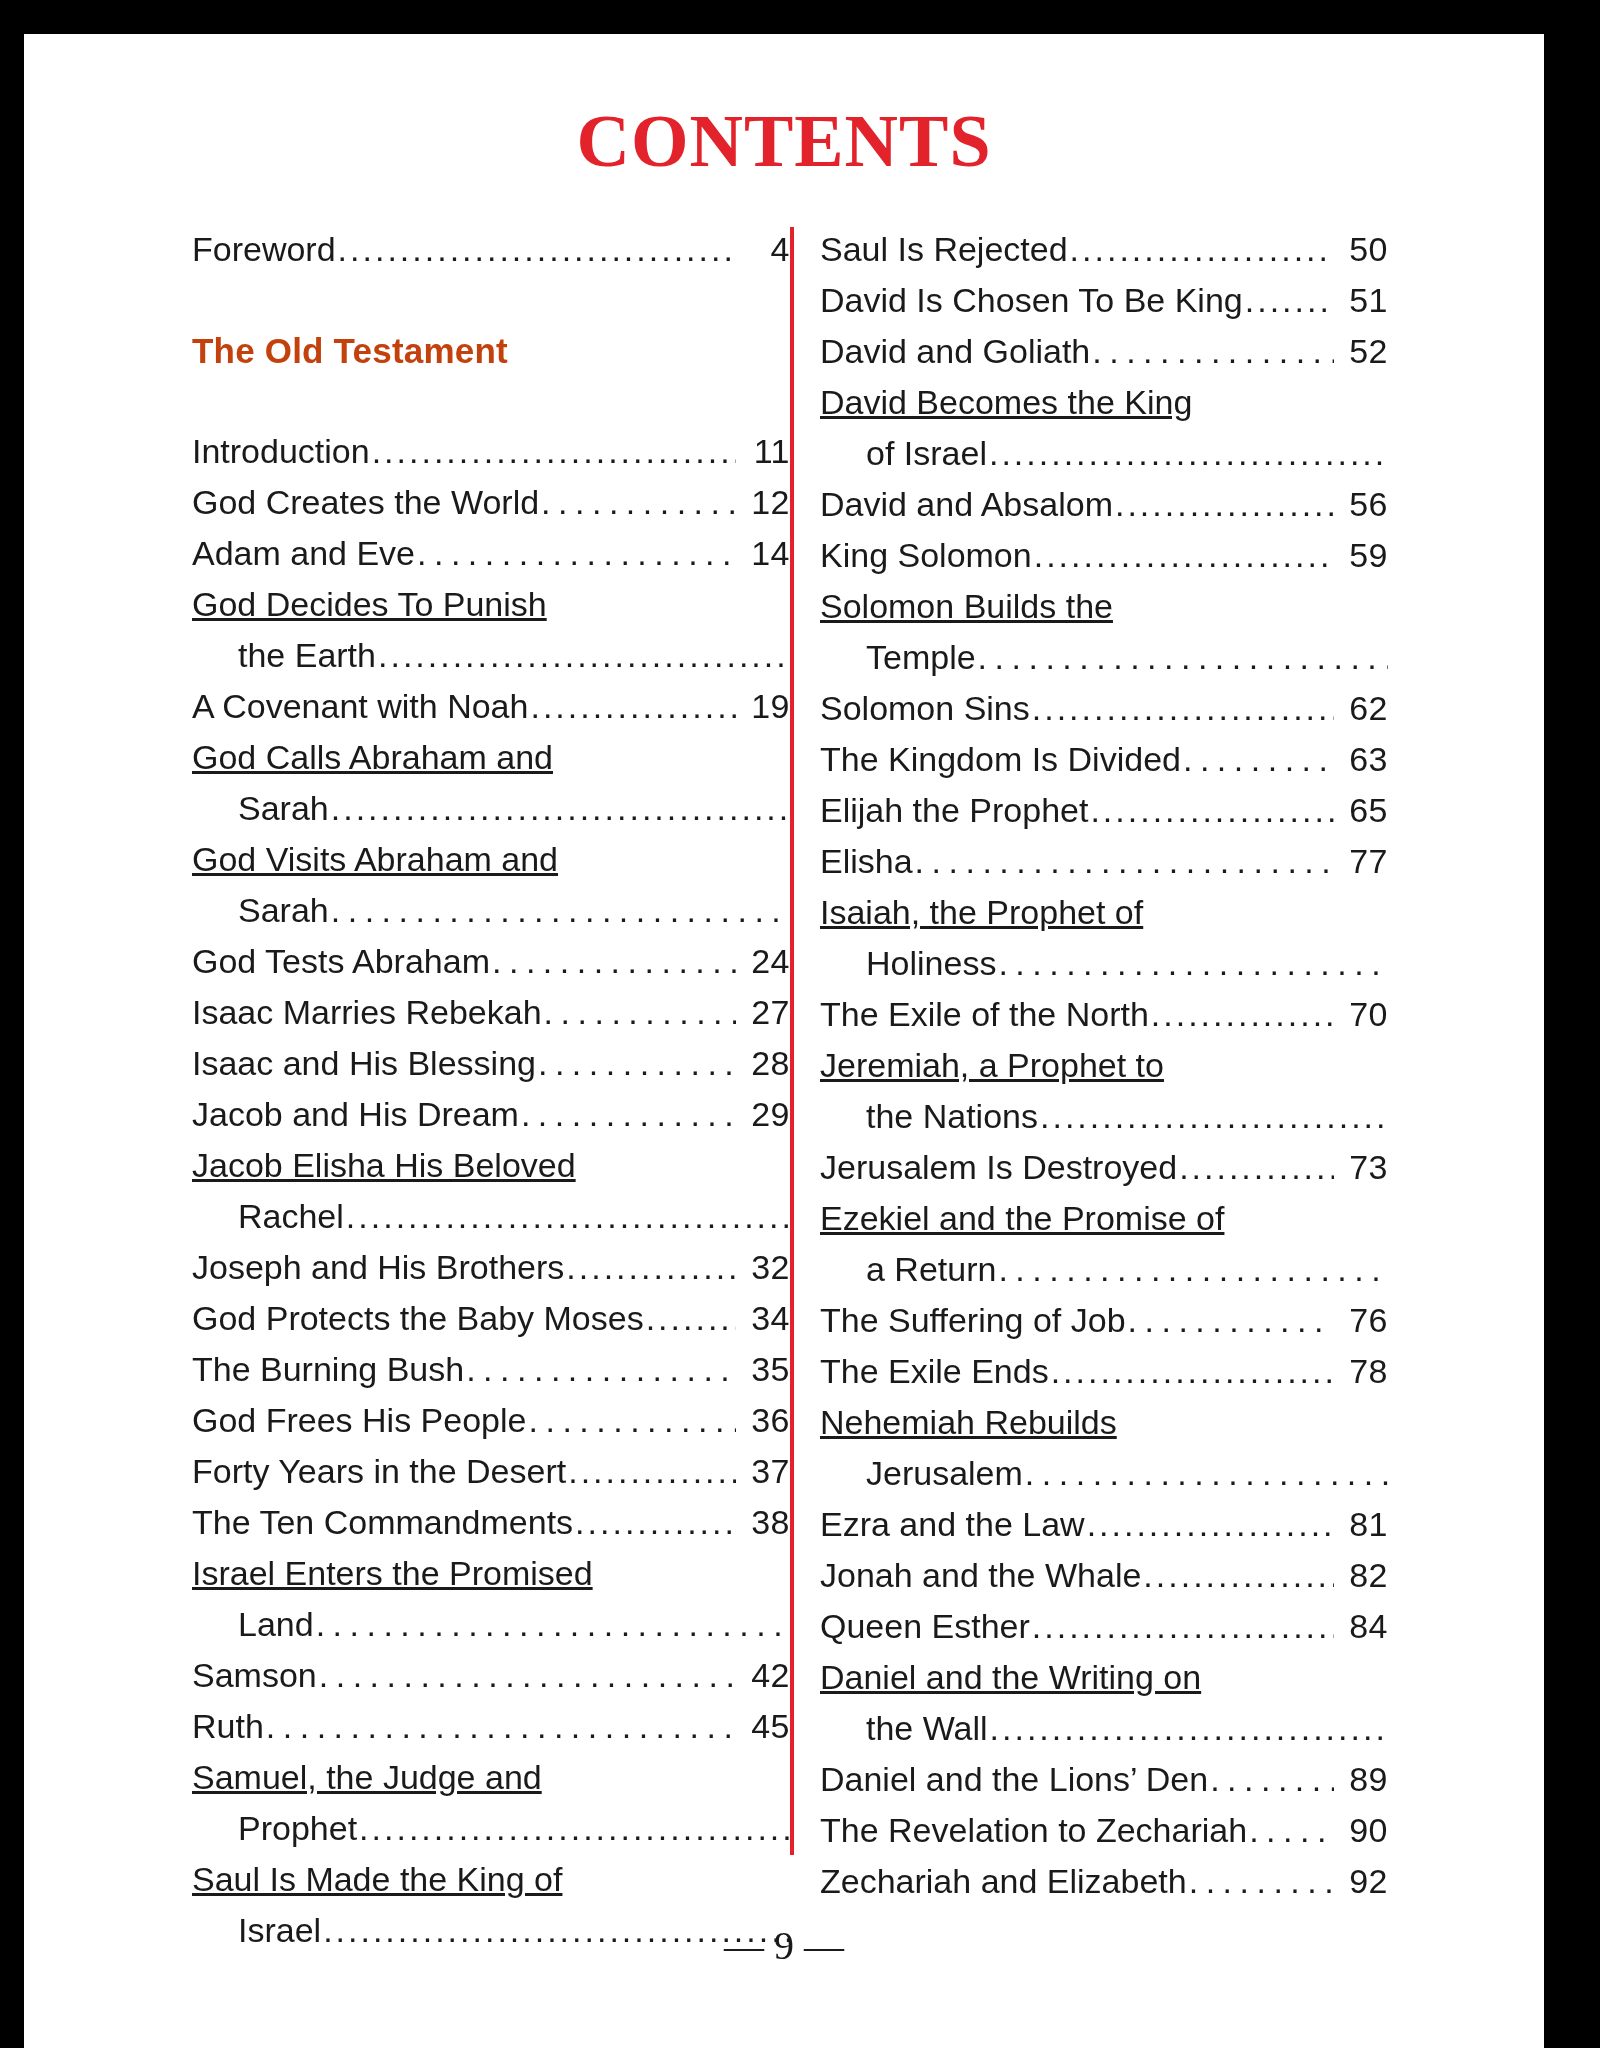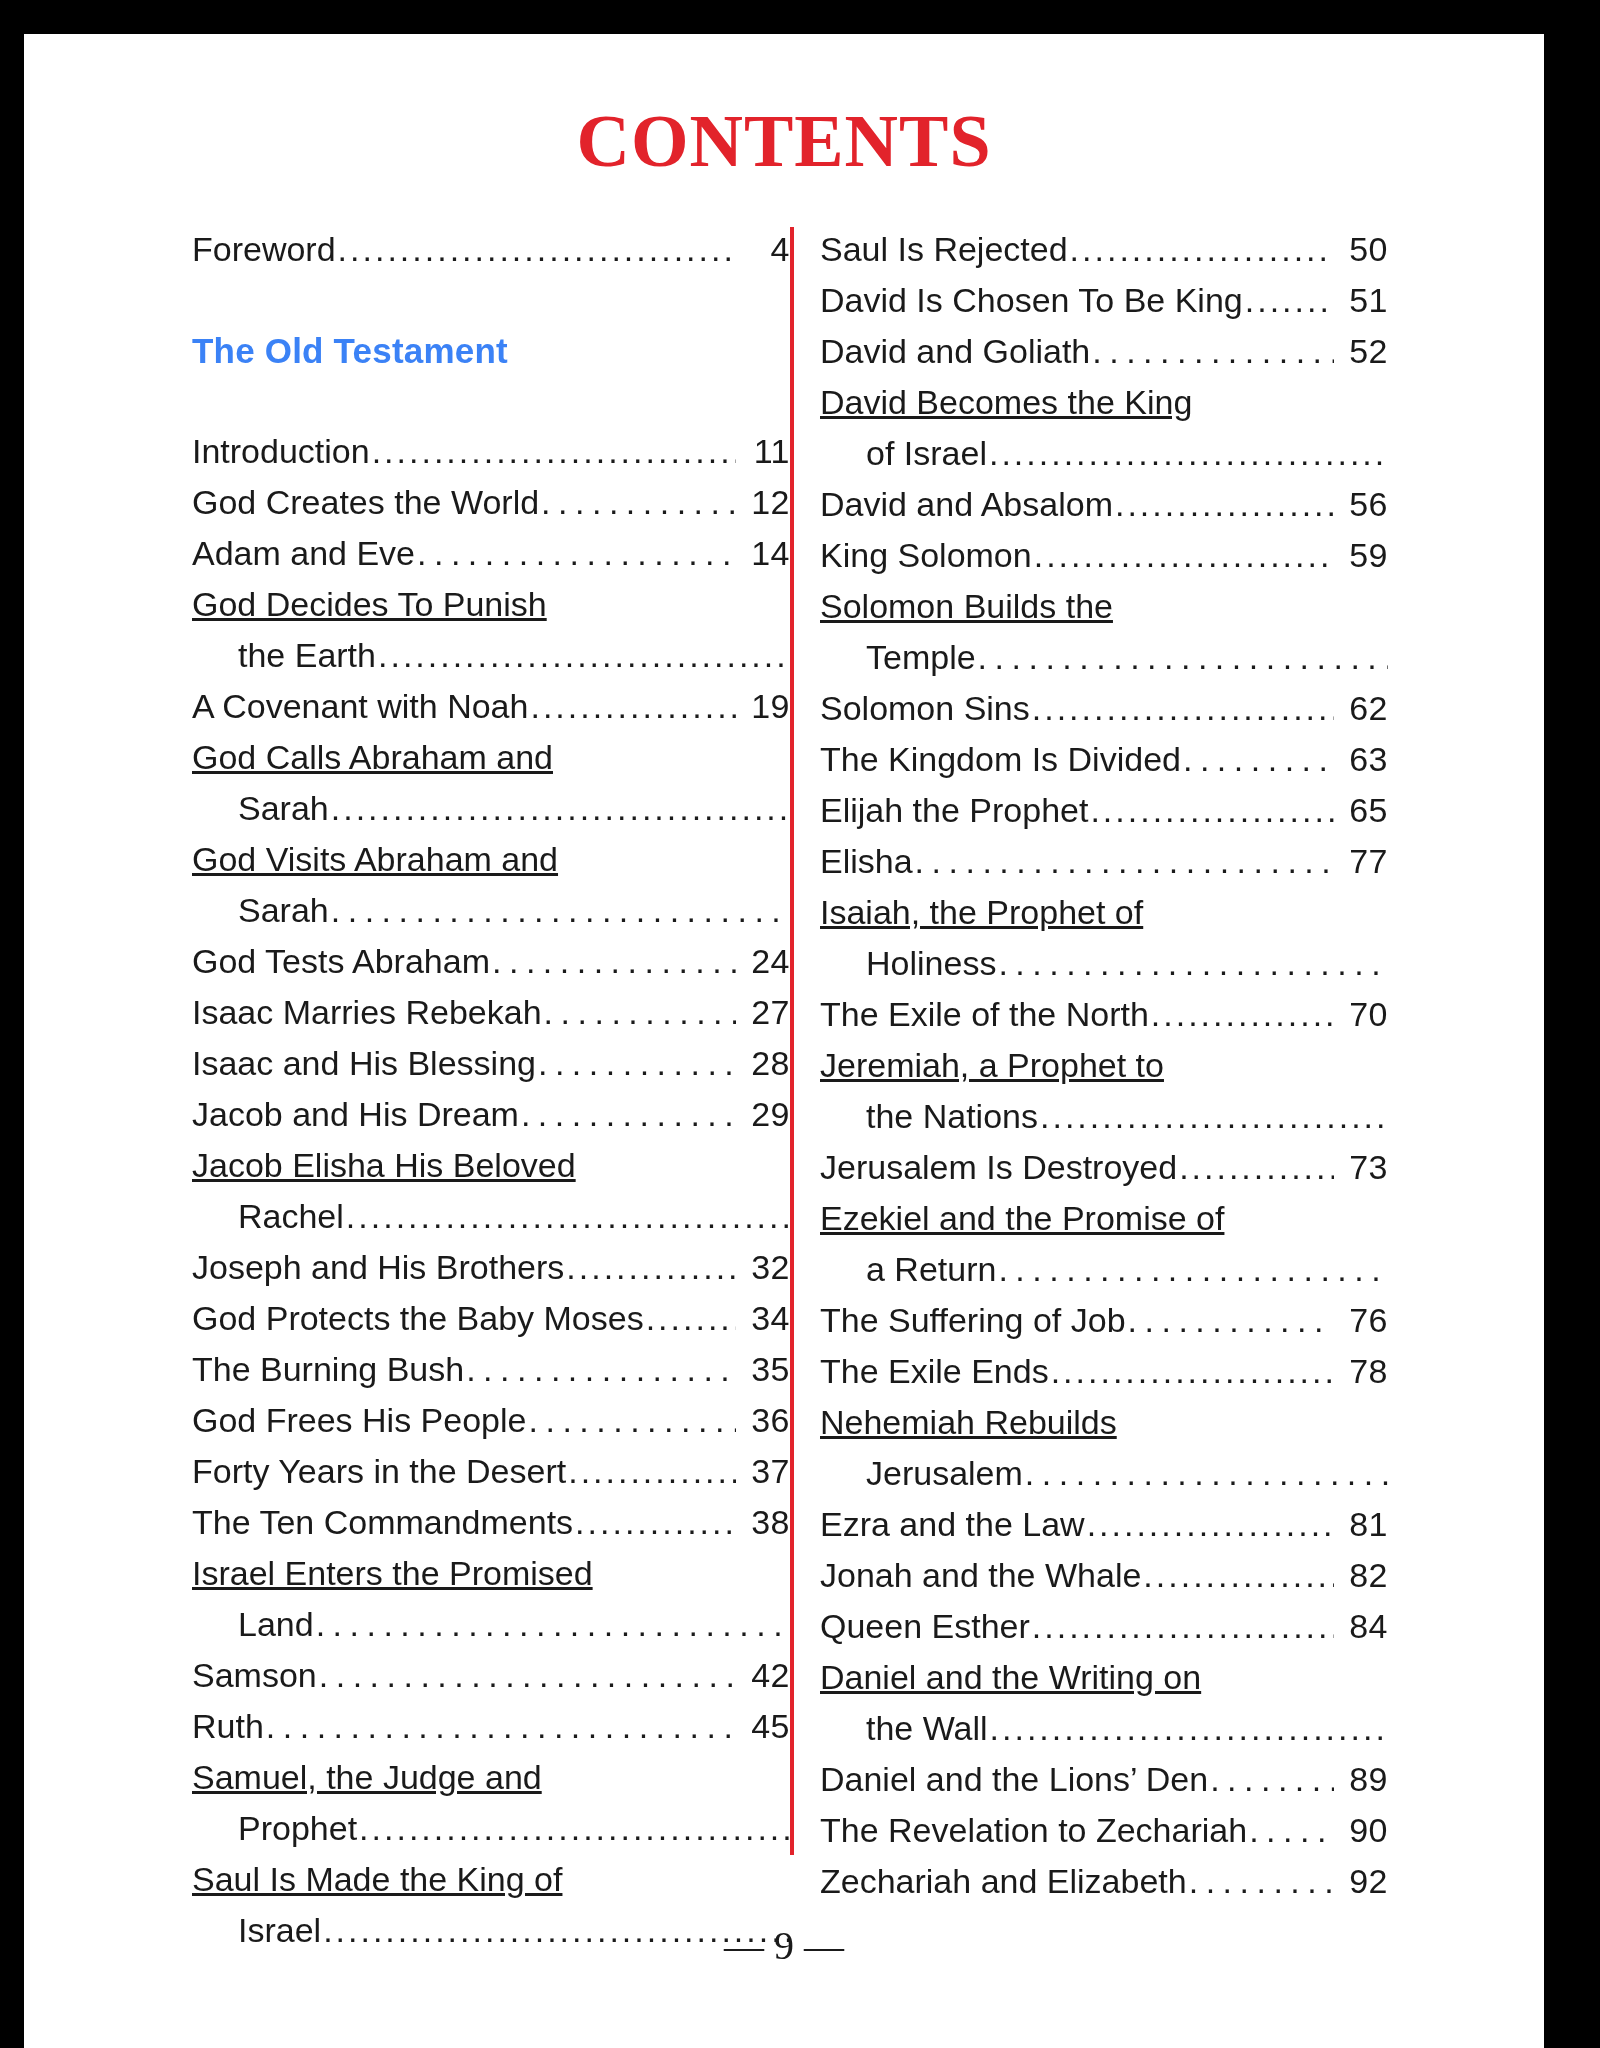--- a/index.html
+++ b/index.html
@@ -73,21 +73,21 @@
   .leader-row .dots.tight { letter-spacing:3px; }
   .leader-row .pg {
     flex:0 0 auto;
     text-align:right;
     min-width:52px;
     letter-spacing:0.5px;
   }
   .entry.two .head { display:block;text-decoration:underline; }
 
   .section-head {
-    color:#3b82f6;
+    color:#c2410c;
     font-weight:bold;
     font-size:35px;
     line-height:51px;
     letter-spacing:0.2px;
   }
   .spacer-lg { height:50px; }
 
   .footer {
     position:absolute;
     left:0; right:0;

